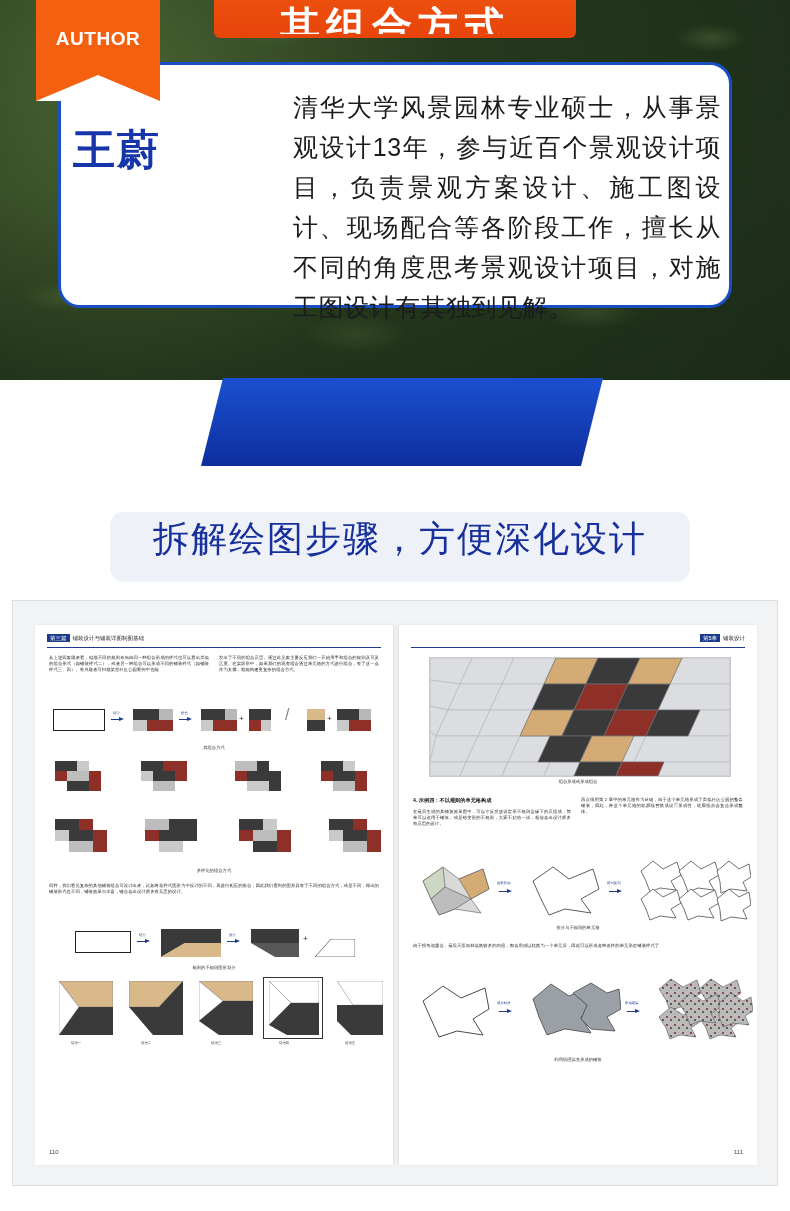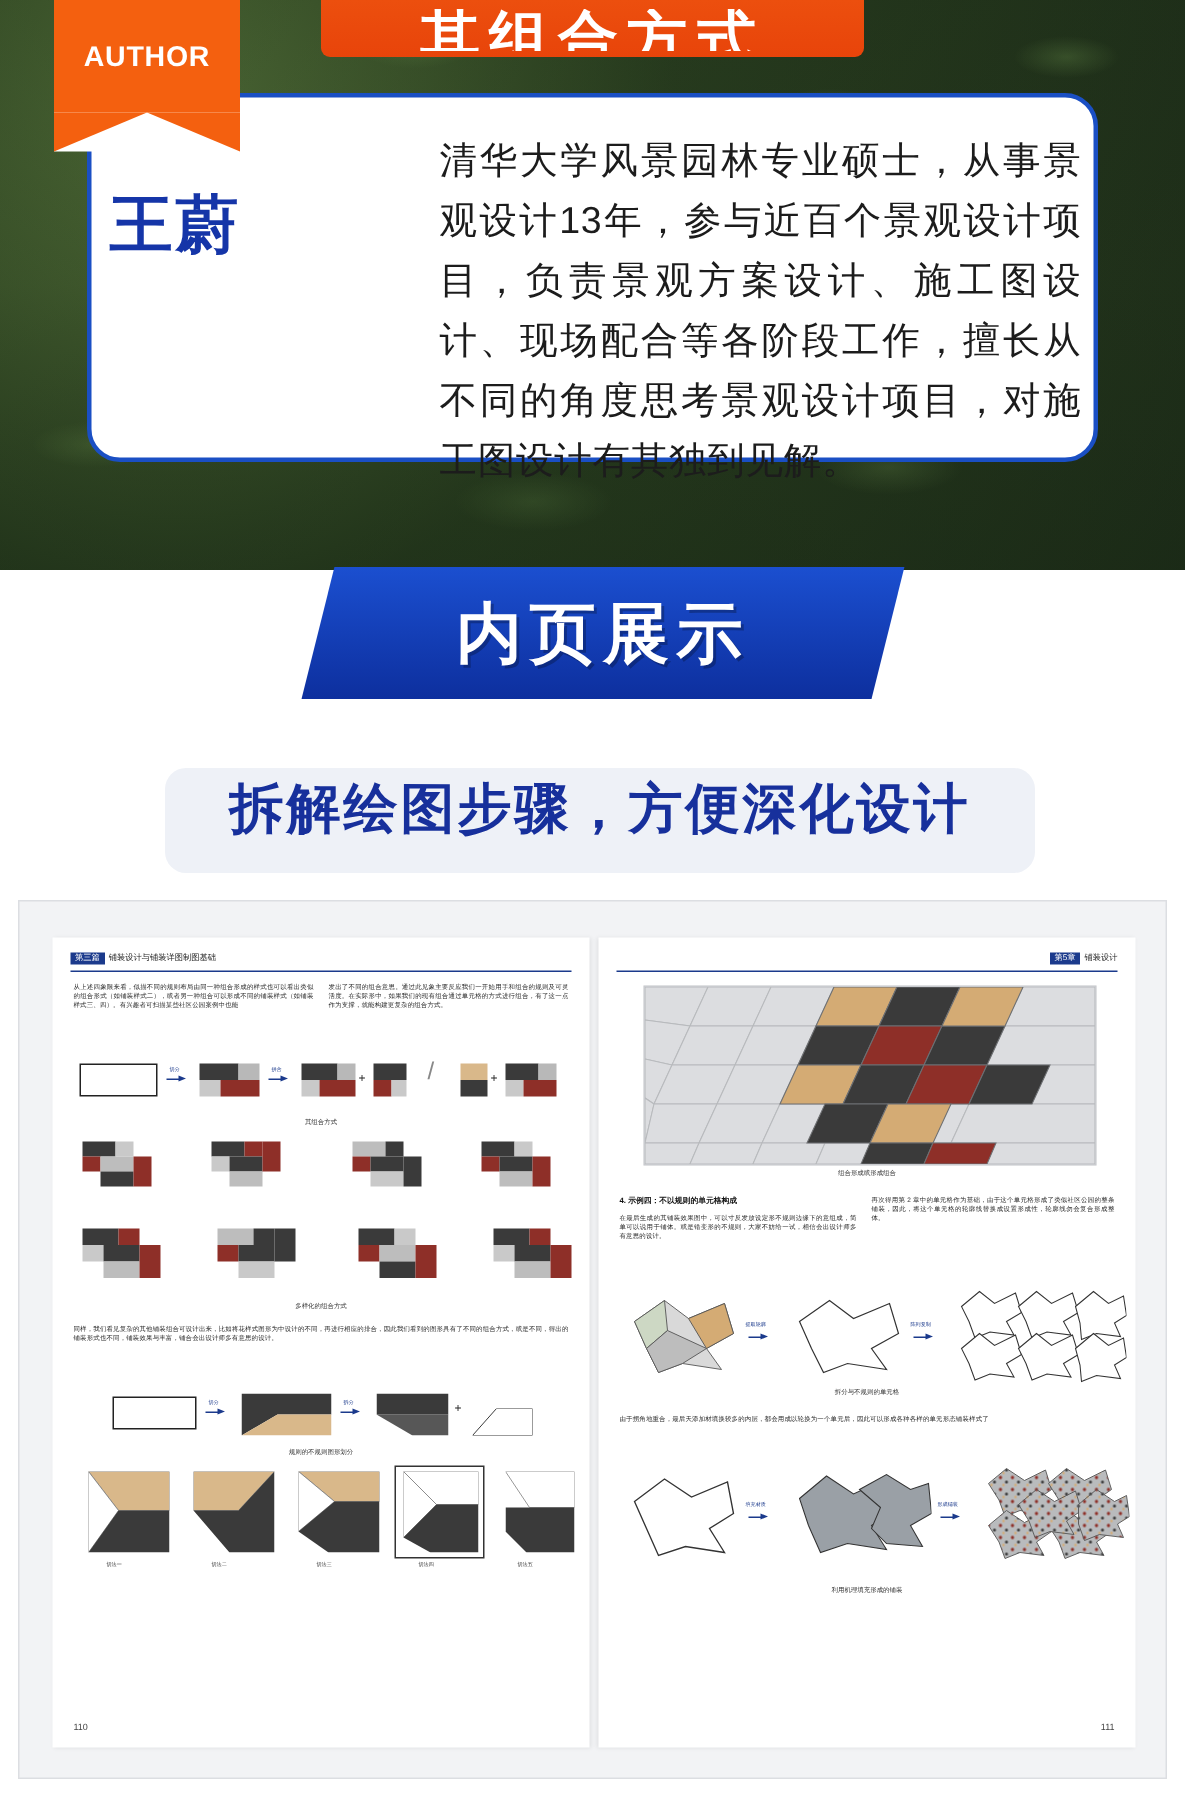--- a/index.html
+++ b/index.html
@@ -174,21 +174,21 @@
   }
   .subhead-text {
     position: absolute;
     left: 110px; top: 512px;
     width: 580px; height: 55px;
     display: flex;
     align-items: center;
     justify-content: center;
     color: #17309c;
     font-size: 36px;
-    font-weight: bold;
+    font-weight: normal;
     letter-spacing: 2px;
     z-index: 3;
   }
 
   
   .spread {
     position: absolute;
     left: 12px; top: 600px;
     width: 766px; height: 586px;
     background: #f2f3f5;
@@ -323,21 +323,20 @@
 <div class="author-card">
   <div class="author-bio">清华大学风景园林专业硕士，从事景观设计13年，参与近百个景观设计项目，负责景观方案设计、施工图设计、现场配合等各阶段工作，擅长从不同的角度思考景观设计项目，对施工图设计有其独到见解。</div>
 </div>
 <div class="author-banner">
   <div class="banner-label">AUTHOR</div>
 </div>
 <div class="author-name">王蔚</div>
 
 <div class="banner-blue-wrap">
   <div class="banner-blue"></div>
-  <div class="banner-blue-text">内页展示</div>
 </div>
 
 <div class="white-area"></div>
 
 <div class="subhead"></div>
 <div class="subhead-text">拆解绘图步骤，方便深化设计</div>
 
 <div class="spread">
 
   <div class="page left">

